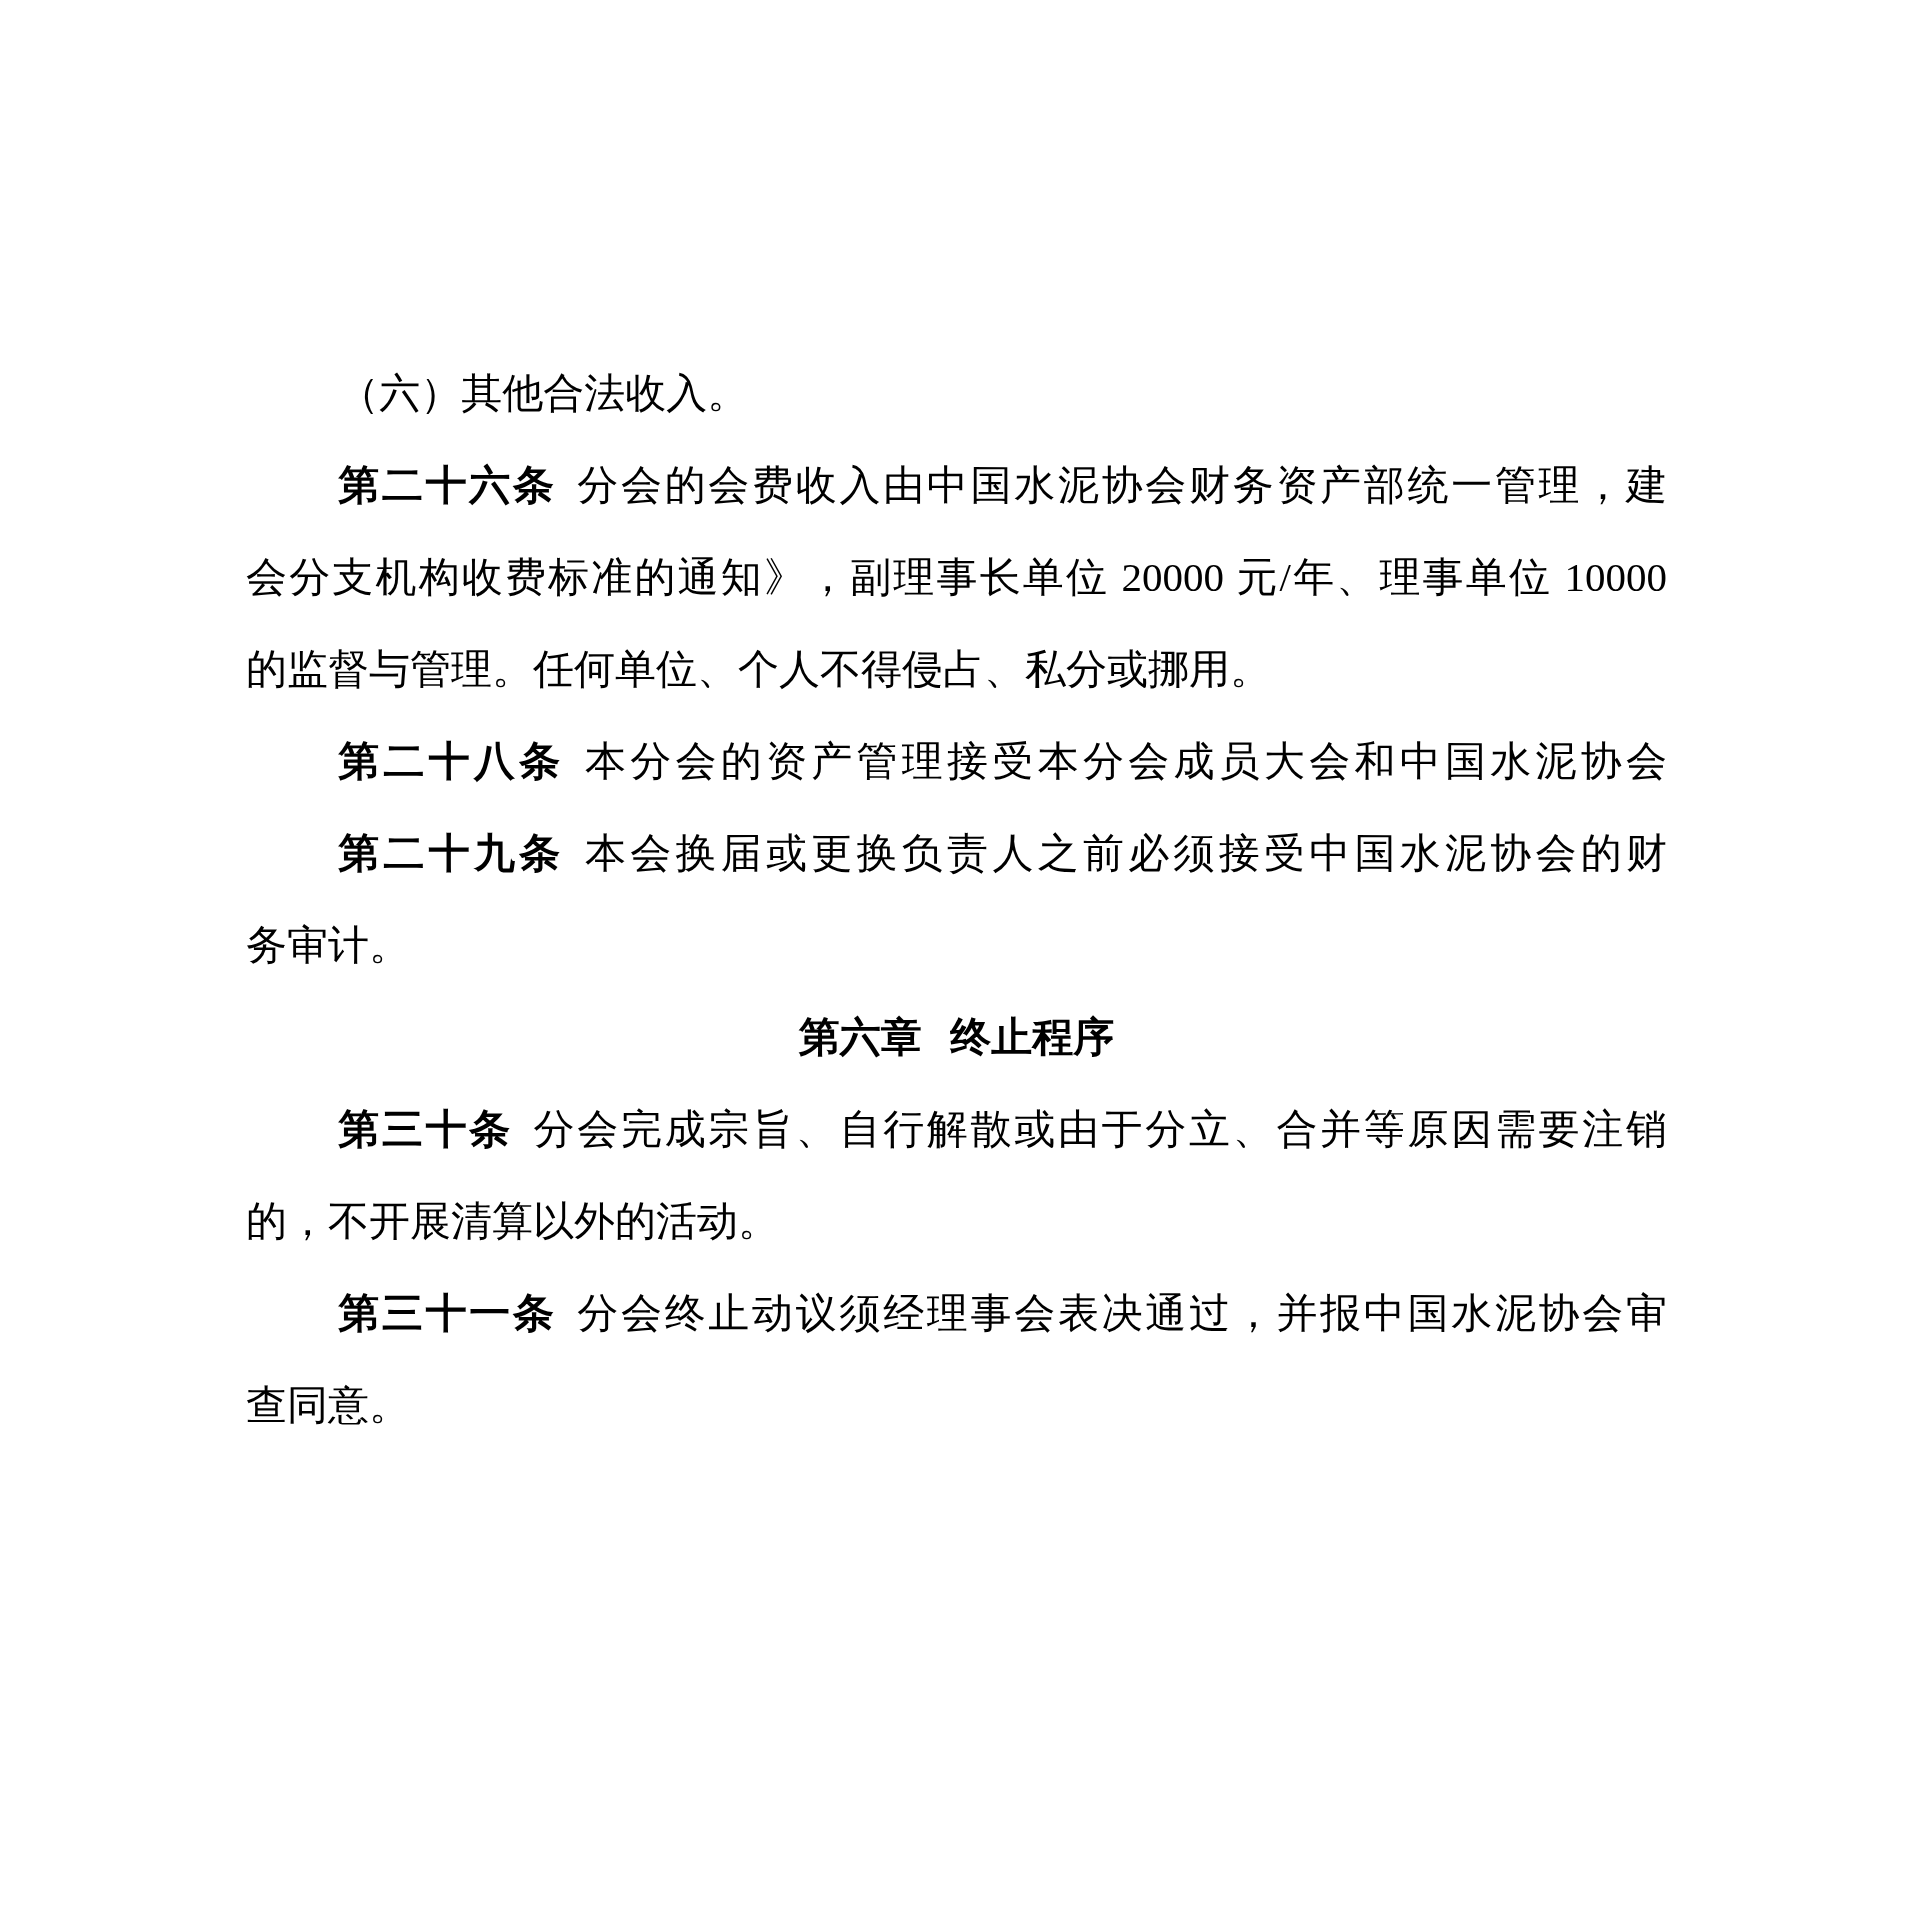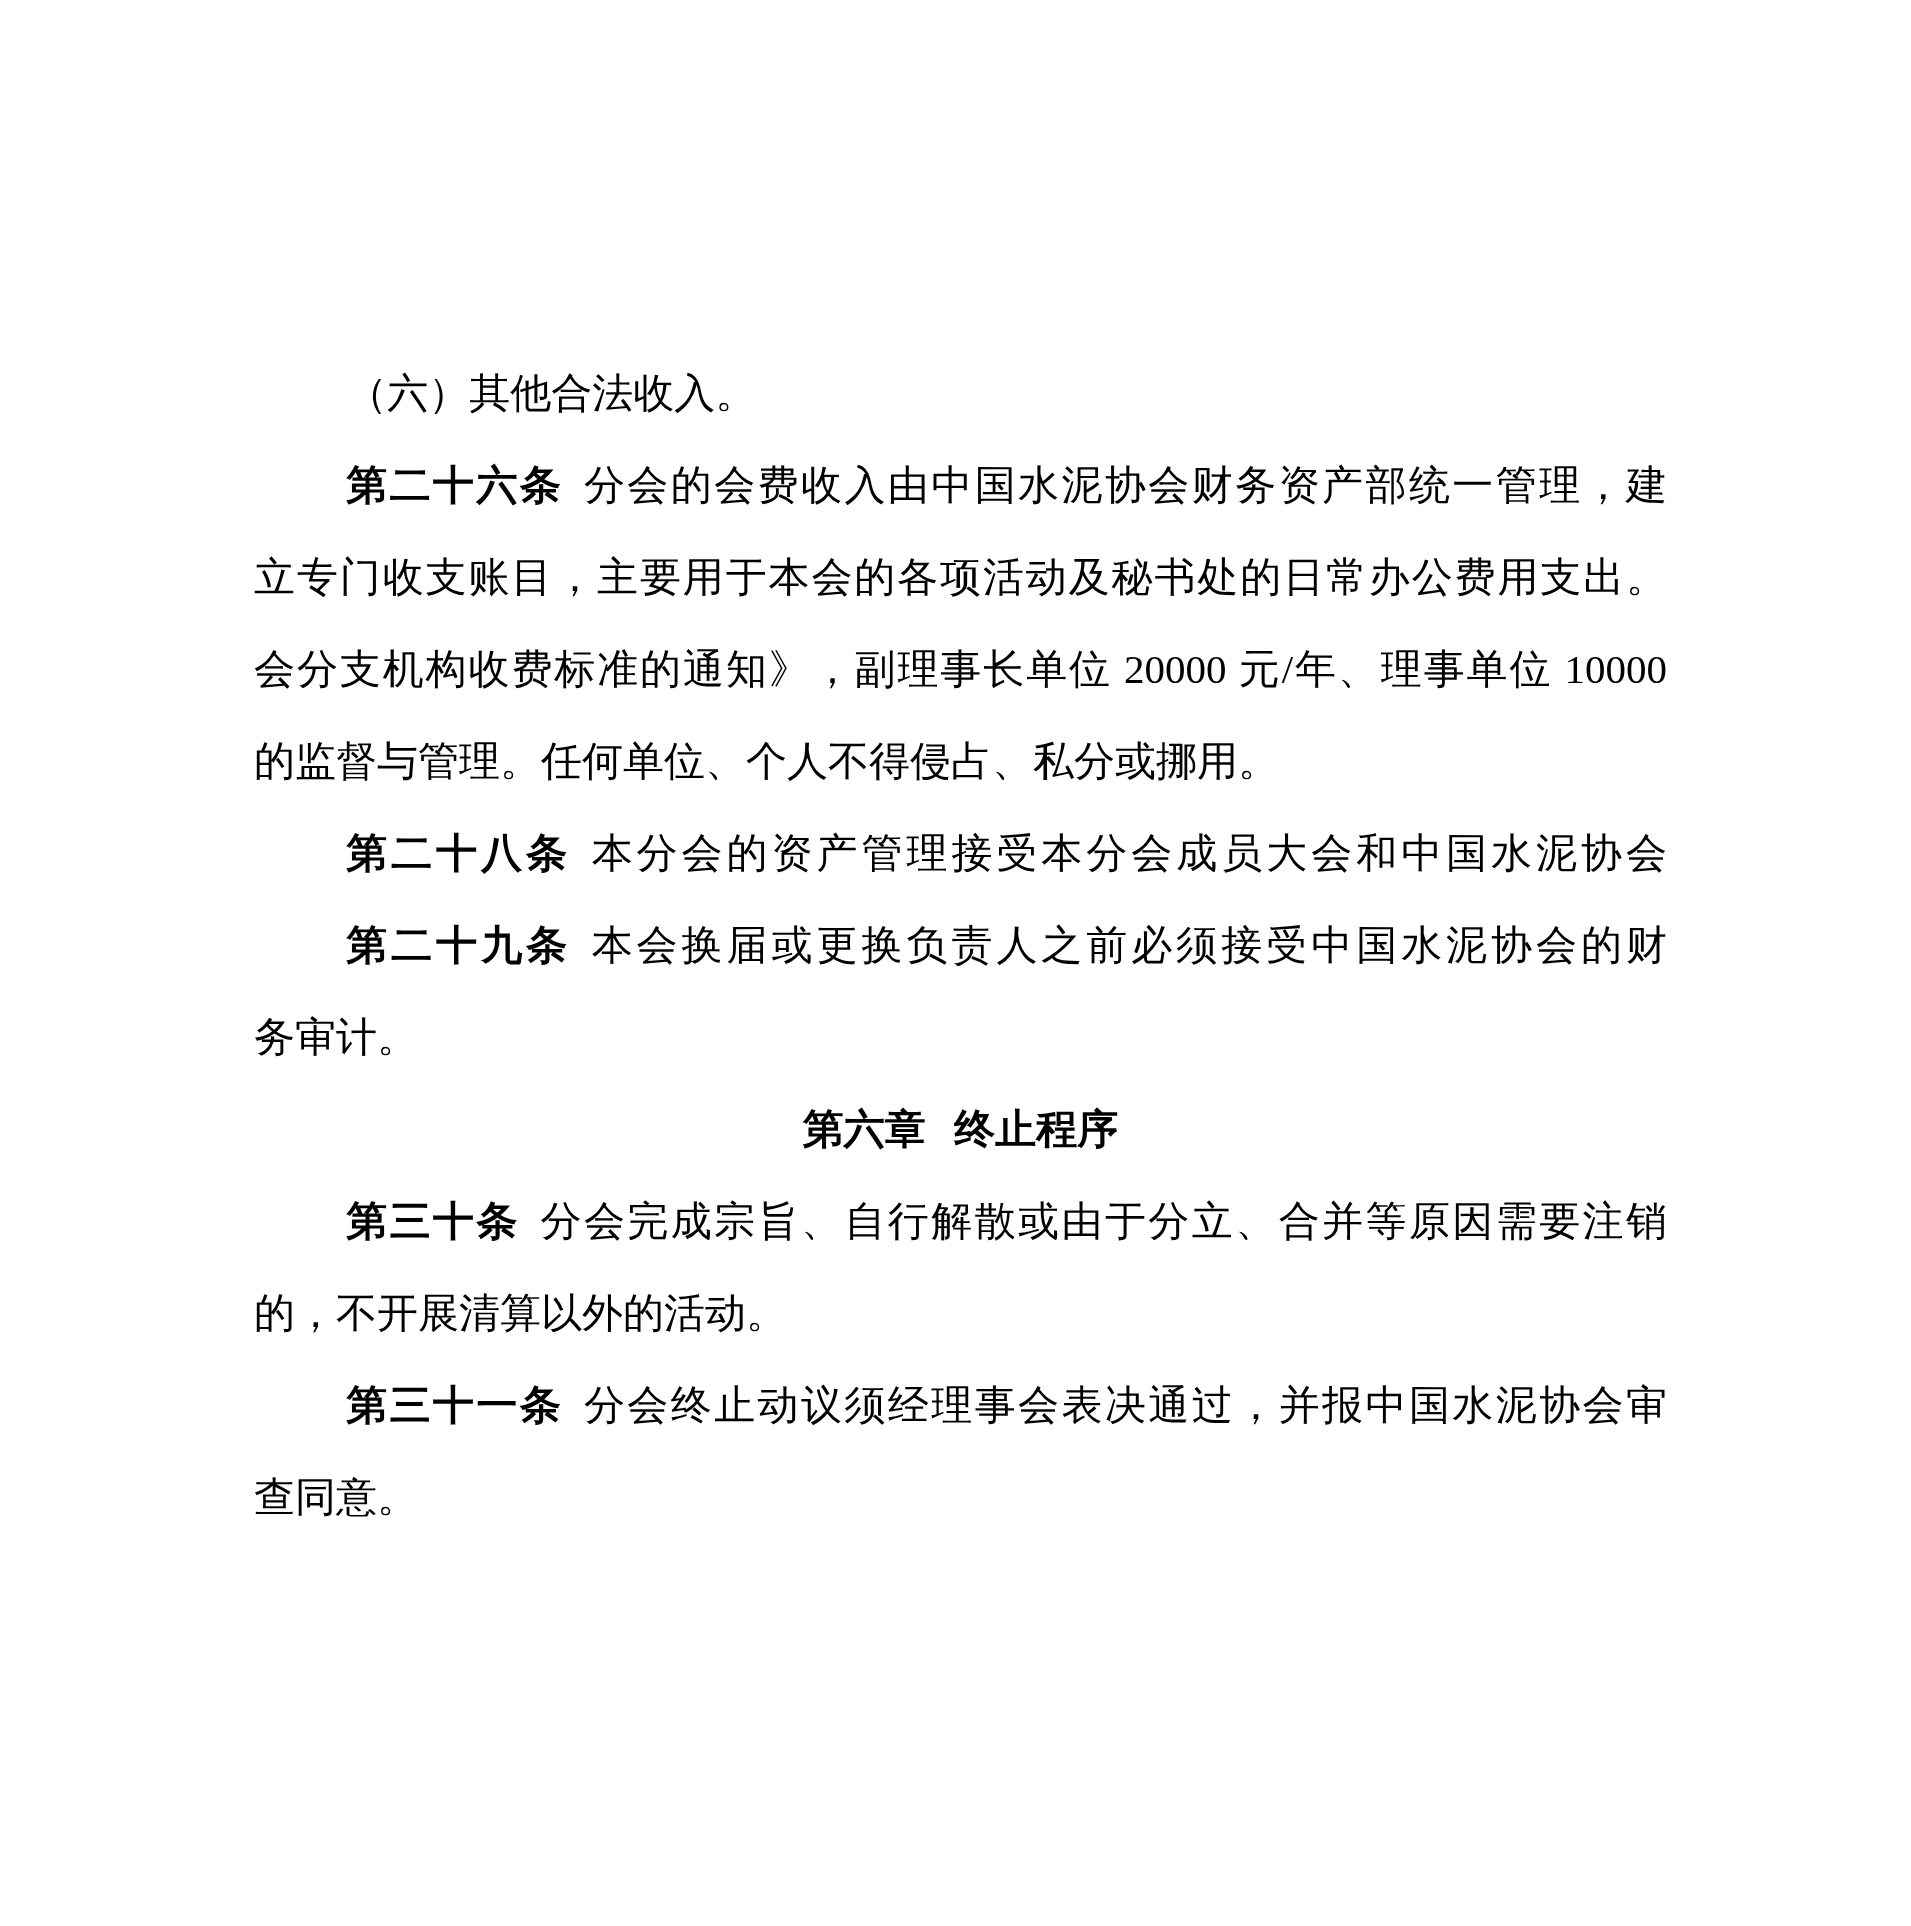--- a/index.html
+++ b/index.html
@@ -16,21 +16,20 @@
   }
   .content {
     position: absolute;
     left: 246px;
     top: 347px;
     width: 1421px;
   }
   .line {
     height: 92px;
     line-height: 92px;
-    margin-left: 8px;
   }
   .indent { text-indent: 2.25em; }
   .fill {
     text-align: justify;
     text-align-last: justify;
   }
   .art {
     font-weight: bold;
     margin-right: 0.5em;
   }
@@ -44,21 +43,20 @@
 </head>
 <body>
 
 <div class="page">
   <div class="content">
 
     <div class="line indent"><span>（六）其他合法收入。</span></div>
 
     <div class="line indent fill"><b class="art">第二十六条</b><span>分会的会费收入由中国水泥协会财务资产部统一管理，建</span></div>
 
-    <div class="line fill"><span>立专门收支账目，主要用于本会的各项活动及秘书处的日常办公费用支出。</span></div>
 
 
     <div class="line fill"><span>会分支机构收费标准的通知》，副理事长单位 20000 元/年、理事单位 10000</span></div>
 
 
     <div class="line"><span>的监督与管理。任何单位、个人不得侵占、私分或挪用。</span></div>
 
     <div class="line indent fill"><b class="art">第二十八条</b><span>本分会的资产管理接受本分会成员大会和中国水泥协会</span></div>
 
     <div class="line indent fill"><b class="art">第二十九条</b><span>本会换届或更换负责人之前必须接受中国水泥协会的财</span></div>

